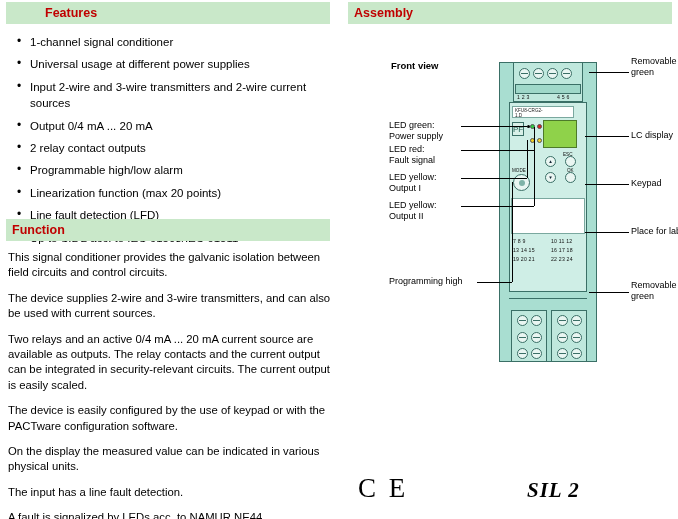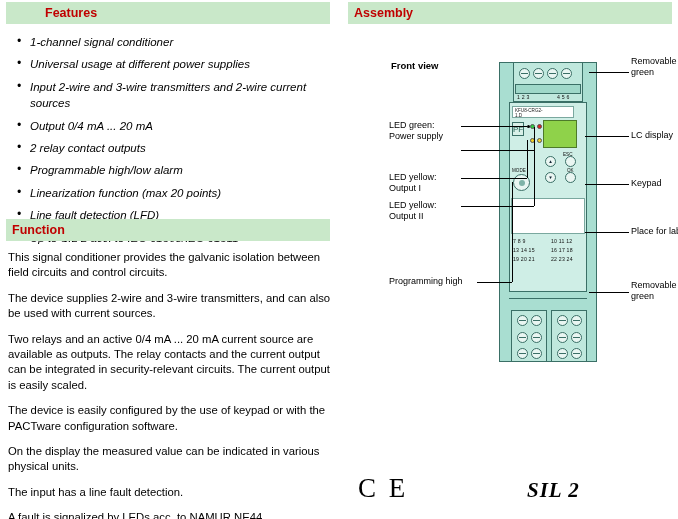--- a/index.html
+++ b/index.html
@@ -34,21 +34,20 @@
   .head-assembly { position: absolute; left: 348px; top: 2px; width: 324px; box-sizing: border-box; background:#c9e8c9; color:#c00000; font-weight:bold; font-size:12.5px; padding:4px 6px; }
 
   ul.feature-list {
     position: absolute;
     left: 12px;
     top: 34px;
     width: 320px;
     margin: 0;
     padding: 0 0 0 16px;
     list-style: none;
-    font-style: italic;
   }
   ul.feature-list li {
     position: relative;
     font-size: 11.5px;
     line-height: 16.4px;
     margin: 0 0 6px 0;
     padding-left: 2px;
     color: #000;
   }
   ul.feature-list li:before {
@@ -393,20 +392,22 @@
       <div class="screw" style="left:32px; top:286px;"></div>
       <div class="screw" style="left:58px; top:286px;"></div>
       <div class="screw" style="left:72px; top:286px;"></div>
     </div>
 
     <div class="callout" style="left:0px; top:96px; width:70px;">LED green:
 Power supply</div>
     <div class="leader h" style="left:72px; top:102px; width:66px;"></div>
     <div class="dot" style="left:138px; top:101px;"></div>
 
+    <div class="callout" style="left:0px; top:120px; width:70px;">LED red:
+Fault signal</div>
     <div class="leader h" style="left:72px; top:126px; width:73px;"></div>
     <div class="leader v" style="left:145px; top:103px; height:24px;"></div>
 
     <div class="callout" style="left:0px; top:148px; width:70px;">LED yellow:
 Output I</div>
     <div class="leader h" style="left:72px; top:154px; width:66px;"></div>
     <div class="leader v" style="left:138px; top:116px; height:38px;"></div>
 
     <div class="callout" style="left:0px; top:176px; width:70px;">LED yellow:
 Output II</div>

